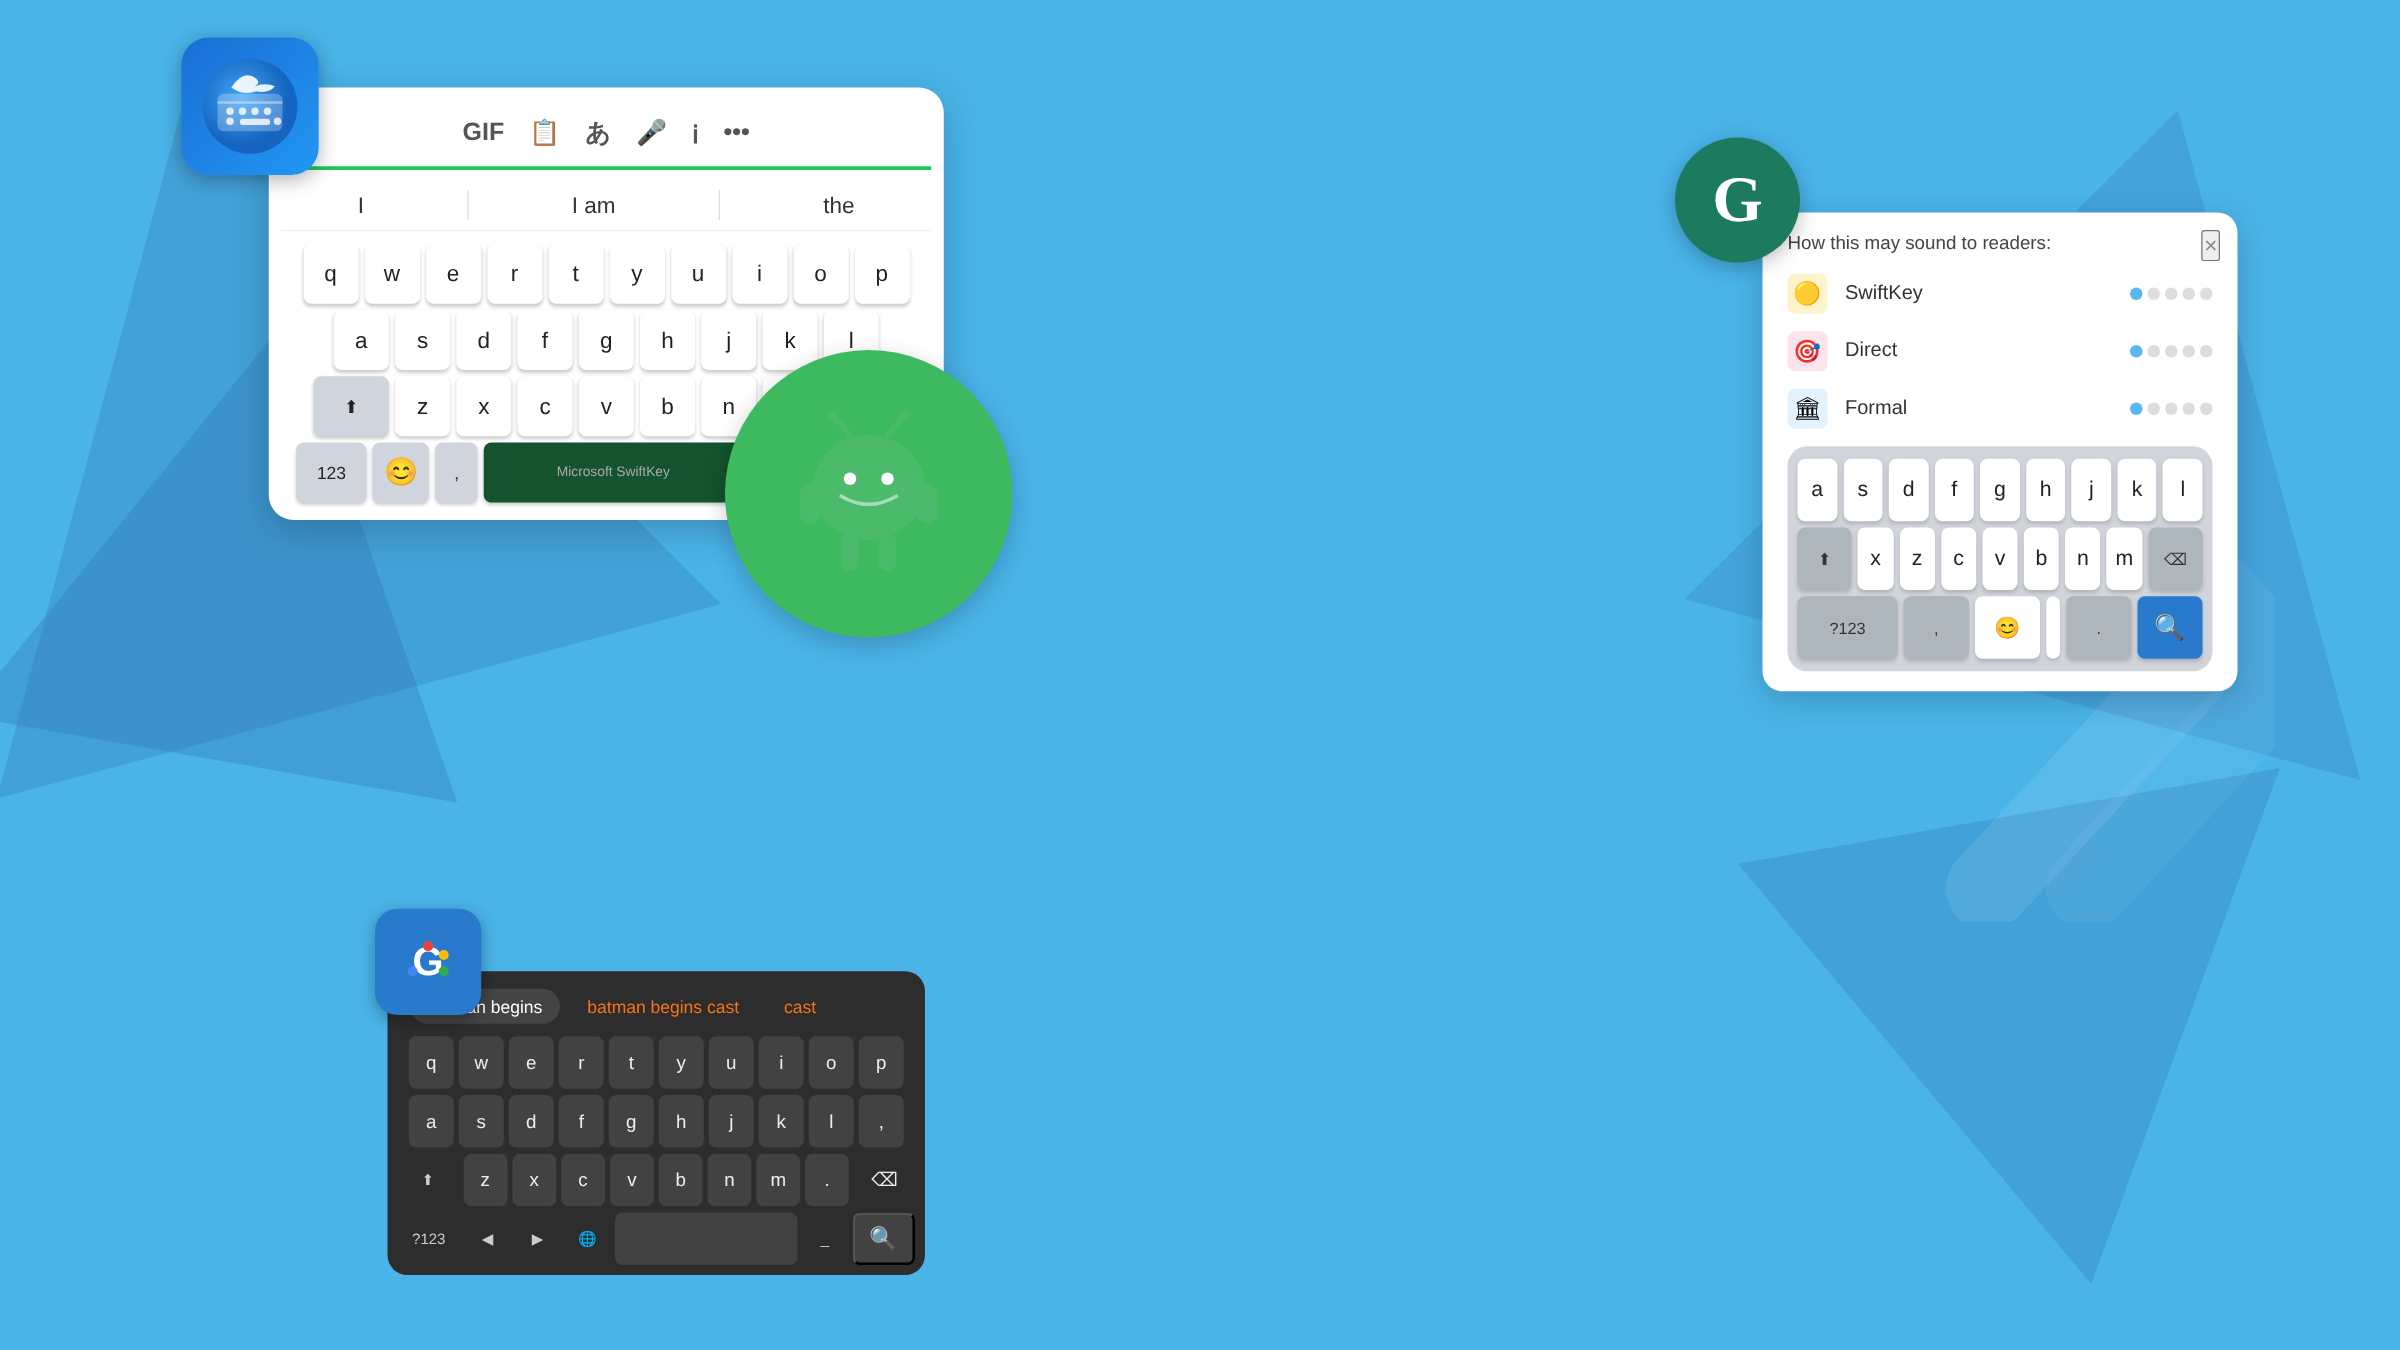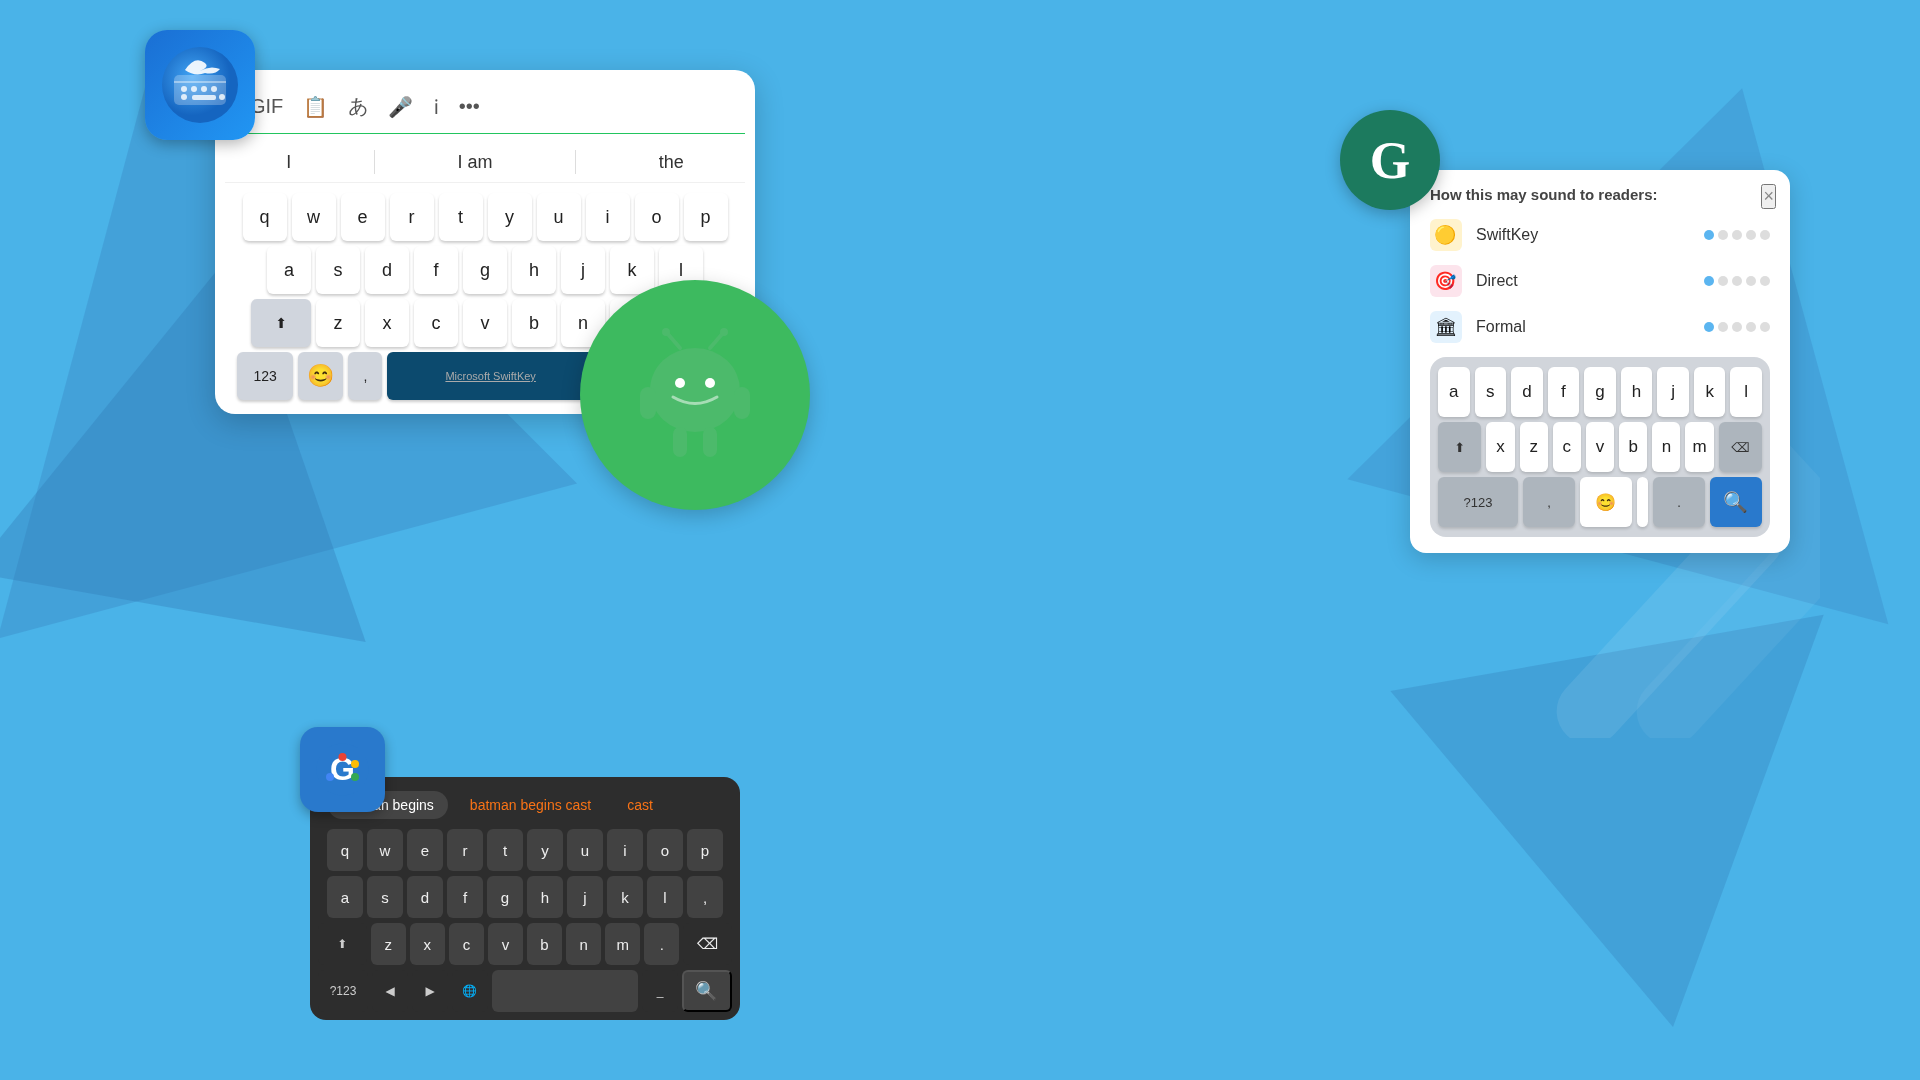--- a/index.html
+++ b/index.html
@@ -109,24 +109,25 @@
       padding: 10px;
       width: 540px;
       box-shadow: 0 8px 30px rgba(0,0,0,0.2);
       margin-top: 20px;
       margin-left: 60px;
     }
 
     .keyboard-toolbar {
       display: flex;
       align-items: center;
-      justify-content: flex-start;
+      justify-content: center;
       padding: 8px 15px;
-      border-bottom: 1px solid #22c55e;
+      border-bottom: 3px solid #22c55e;
       margin-bottom: 8px;
+      font-weight: bold;
     }
 
     .toolbar-icon {
       font-size: 20px;
       color: #555;
       cursor: pointer;
       padding: 5px 10px;
     }
 
     .suggestions-row {
@@ -174,22 +175,21 @@
     }
 
     .kb-key.special {
       background: #d0d5dd;
       font-size: 14px;
       width: 60px;
     }
 
     .kb-key.space-key {
       width: 220px;
-      background: #0c4a6e;
-      text-decoration: underline;
+      background: #14532d;
     }
 
     .kb-key.emoji-key {
       font-size: 22px;
     }
 
     .kb-bottom-row {
       display: flex;
       align-items: flex-start;
       justify-content: space-between;
@@ -258,21 +258,21 @@
       top: 14px;
       font-size: 18px;
       color: #888;
       cursor: pointer;
     }
 
     .grammarly-title {
       font-size: 15px;
       color: #444;
       margin-bottom: 16px;
-      font-weight: 700;
+      font-weight: 400;
     }
 
     .tone-row {
       display: flex;
       align-items: center;
       margin-bottom: 14px;
     }
 
     .tone-icon {
       width: 32px;

